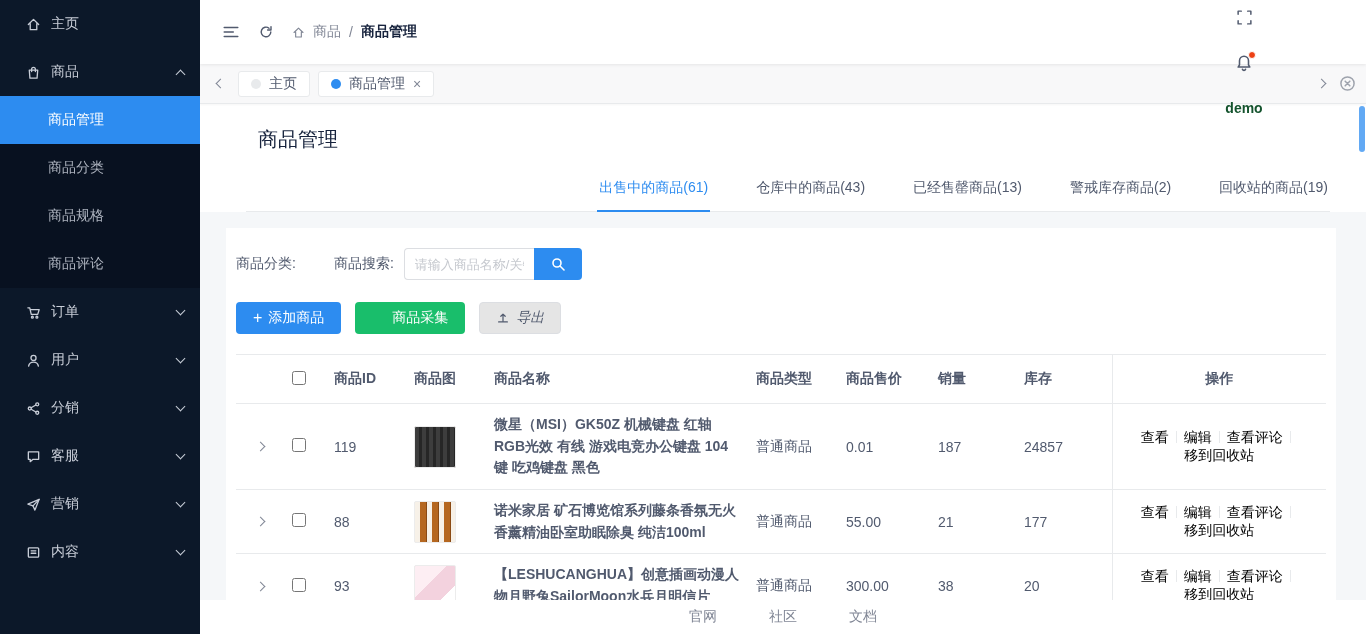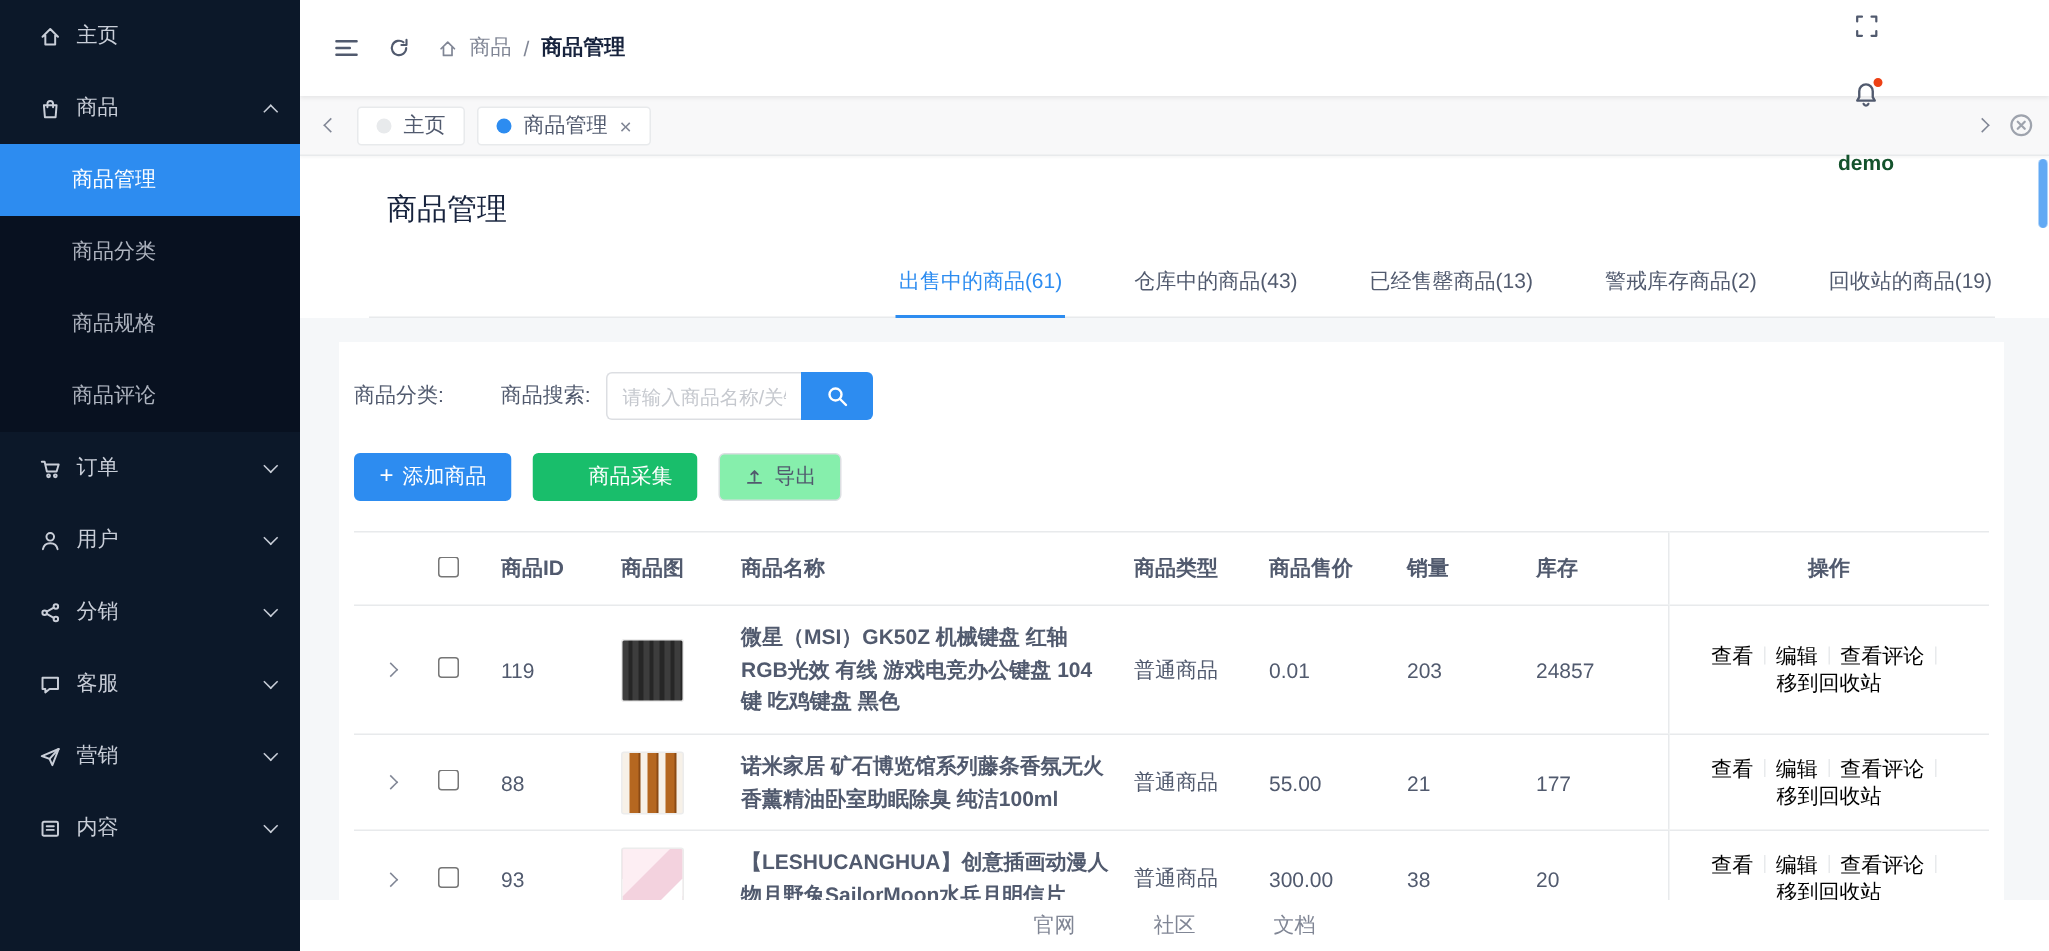--- a/index.html
+++ b/index.html
@@ -65,21 +65,21 @@
   .select .chev { color:#9ea3ad; }
   .f-gap { width:28px; }
   .search-input { width:130px; height:32px; border:1px solid #dcdee2; border-right:none; border-radius:4px 0 0 4px; padding:0 10px; outline:none; font-family:inherit; font-size:13px; }
   .search-input::placeholder { color:#c5c8ce; }
   .search-btn { width:48px; height:32px; background:#2d8cf0; border:none; border-radius:0 4px 4px 0; display:flex; align-items:center; justify-content:center; color:#fff; cursor:pointer; }
 
   .btn-row { display:flex; gap:14px; margin-bottom:20px; }
   .btn { height:32px; padding:0 16px; border-radius:4px; border:1px solid transparent; font-size:14px; display:flex; align-items:center; gap:6px; cursor:pointer; font-family:inherit; }
   .btn.primary { background:#2d8cf0; color:#fff; }
   .btn.success { background:#19be6b; color:#fff;padding-left:36px; }
-  .btn.plain { background:#86efac; border-color:#dcdee2; color:#515a6e; }
+  .btn.plain { background:#e5e5e5; border-color:#dcdee2; color:#515a6e;font-style:italic; }
   .btn .plus { font-size:16px; line-height:1; }
 
   
   table { width:100%; border-collapse:collapse; table-layout:fixed; }
   th { border-top:1px solid #e8eaec; border-bottom:1px solid #e8eaec; padding:15px 8px; text-align:left; color:#515a6e; font-weight:bold; font-size:14px; }
   td { border-bottom:1px solid #e8eaec; padding:10px 8px; vertical-align:middle; color:#515a6e; font-size:14px; }
   th.op, td.op { border-left:1px solid #e8eaec; text-align:center; }
   .expand { color:#808695; display:flex; justify-content:center; }
   .pimg { width:42px; height:42px; border:1px solid #ececec; border-radius:2px; }
   .pimg.i0 { background:#262626; background-image:repeating-linear-gradient(90deg,#3d3d3d 0 4px,#262626 4px 7px),linear-gradient(#b23b2e 0 8px,transparent 8px); }
@@ -348,21 +348,21 @@
               </span>
             </td>
           <td><input type="checkbox" style=""></td>
           <td>119</td>
           <td>
               <div class="pimg i0"></div>
             </td>
           <td class="pname">微星（MSI）GK50Z 机械键盘 红轴 RGB光效 有线 游戏电竞办公键盘 104键 吃鸡键盘 黑色</td>
           <td>普通商品</td>
           <td>0.01</td>
-          <td>203</td>
+          <td>187</td>
           <td>24857</td>
           <td class="op"><span class="alink">查看</span><span class="sep"></span><span class="alink">编辑</span><span class="sep"></span><span class="alink">查看评论</span><span class="sep"></span><span class="alink">移到回收站</span></td>
         </tr>
         <tr>
           <td>
               <span class="expand">
                 <span class="chev right"></span>
               </span>
             </td>
           <td><input type="checkbox" style=""></td>

